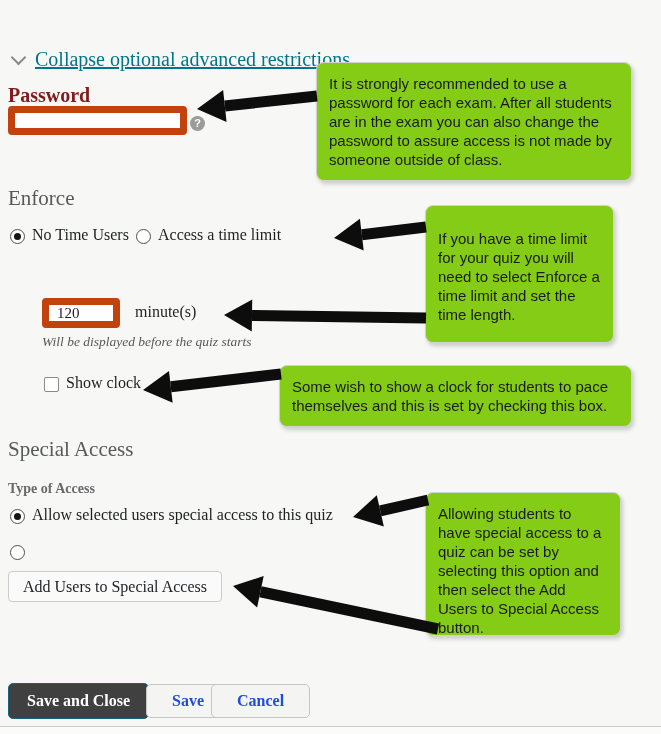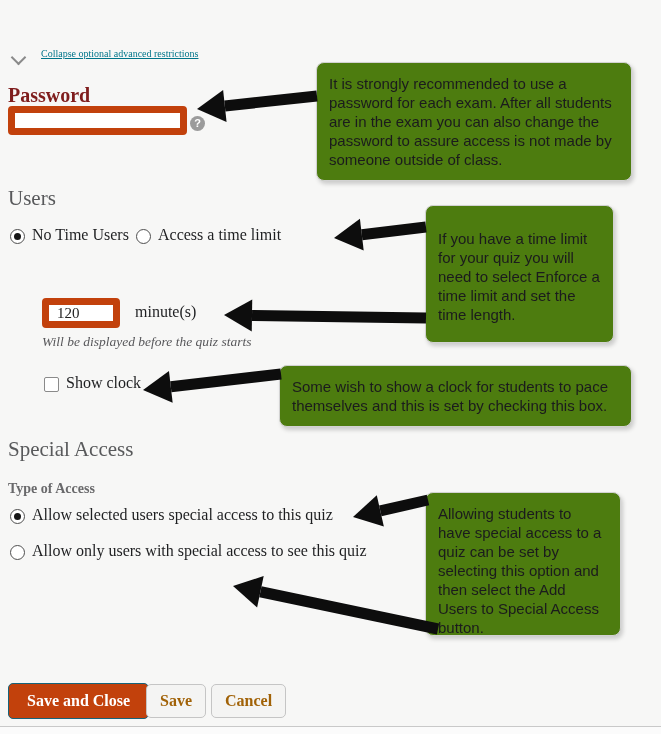--- a/index.html
+++ b/index.html
@@ -13,23 +13,22 @@
   }
   .abs{position:absolute;}
   .h1{
     font-size:21px;
     color:#58595b;
     font-weight:normal;
   }
   .link{
     color:#00758a;
     text-decoration:underline;
-    font-size:10px;
+    font-size:20px;
     cursor:pointer;
-    margin-left:6px;
   }
   .chevron{
     width:9px;height:9px;
     border-right:2px solid #8a8a8a;
     border-bottom:2px solid #8a8a8a;
     transform:rotate(45deg);
   }
   .field-label{
     font-weight:bold;
     font-size:20px;
@@ -83,53 +82,53 @@
     box-sizing:border-box;
     border-radius:2px;
   }
   .opt-label{font-size:16px;color:#1e1f21;}
   .note{
     font-style:italic;
     font-size:13.5px;
     color:#57575a;
   }
   .callout{
-    background:#4d7c0f;
+    background:#84cc16;
     border:1px solid #d2d2d2;
     border-radius:8px;
     box-shadow:2px 3px 4px rgba(0,0,0,0.18);
     font-family:"Liberation Sans", sans-serif;
     font-size:15px;
     line-height:19px;
     color:#1b1b1d;
     padding:11px 12px;
     box-sizing:border-box;
   }
   .btn{
     font-family:"Liberation Serif", serif;
     font-weight:bold;
     font-size:16px;
     border-radius:5px;
     cursor:pointer;
     display:inline-flex;align-items:center;justify-content:center;
     box-sizing:border-box;
   }
   .btn-primary{
-    background:#c2410c;
+    background:#404040;
     border:1px solid #16637a;
     color:#ffffff;
     height:36px;
     padding:0 18px;
   }
   .btn-secondary{
     background:#f4f4f3;
     border:1px solid #c5c5c5;
-    color:#a16207;
+    color:#1d4ed8;
     height:34px;
-    padding:0 13px;
+    padding:0 25px;
   }
   .btn-plain{
     background:#fafafa;
     border:1px solid #cccccc;
     color:#1e1f21;
     font-family:"Liberation Serif", serif;
     font-size:16px;
     border-radius:4px;
     height:31px;
     padding:0 14px;
@@ -152,21 +151,21 @@
 <div class="page">
 
 
   <span class="abs chevron" style="left:13px;top:52px;"></span>
   <a class="abs link" style="left:35px;top:48px;">Collapse optional advanced restrictions</a>
 
   <div class="abs field-label" style="left:8px;top:84px;">Password</div>
   <input class="abs text-input" style="left: 8px; top: 106px; width: 179px; height: 29px;" value="">
   <div class="abs help-icon" style="left:190px;top:116px;">?</div>
 
-  <div class="abs h1" style="left:8px;top:186px;">Users</div>
+  <div class="abs h1" style="left:8px;top:186px;">Enforce</div>
 
   <span class="radio checked" style="left:10px;top:229px;"></span>
   <span class="abs opt-label" style="left:32px;top:226px;">No Time Users</span>
 
   <span class="radio" style="left:136px;top:229px;"></span>
   <span class="abs opt-label" style="left:158px;top:226px;">Access a time limit</span>
 
   <input class="abs text-input" style="left: 42px; top: 298px; width: 78px; height: 30px;" value="120">
   <span class="abs opt-label" style="left:135px;top:303px;">minute(s)</span>
   <div class="abs note" style="left:42px;top:334px;">Will be displayed before the quiz starts</div>
@@ -174,22 +173,22 @@
   <span class="checkbox" style="left:44px;top:377px;"></span>
   <span class="abs opt-label" style="left:66px;top:374px;">Show clock</span>
 
   <div class="abs h1" style="left:8px;top:437px;">Special Access</div>
   <div class="abs sub-label" style="left:8px;top:481px;">Type of Access</div>
 
   <span class="radio checked" style="left:10px;top:509px;"></span>
   <span class="abs opt-label" style="left:32px;top:506px;font-family:Liberation Serif, serif;">Allow selected users special access to this quiz</span>
 
   <span class="radio" style="left:10px;top:545px;"></span>
-  <span class="abs opt-label" style="left:32px;top:542px;">Allow only users with special access to see this quiz</span>
-
+
+  <button class="abs btn-plain" style="left:8px;top:571px;">Add Users to Special Access</button>
 
   <div class="callout abs" style="left:316px;top:62px;width:316px;">
     <span>It is strongly recommended to use a password for each exam.  After all students are in the exam you can also change the password to assure access is not made by someone outside of class.</span>
   </div>
 
   <div class="callout abs" style="left:425px;top:205px;width:189px;height:138px;padding-top:23px;">
     <span>If you have a time limit for your quiz you will need to select Enforce a time limit and set the time length.</span>
   </div>
 
   <div class="callout abs" style="left:279px;top:365px;width:353px;">

